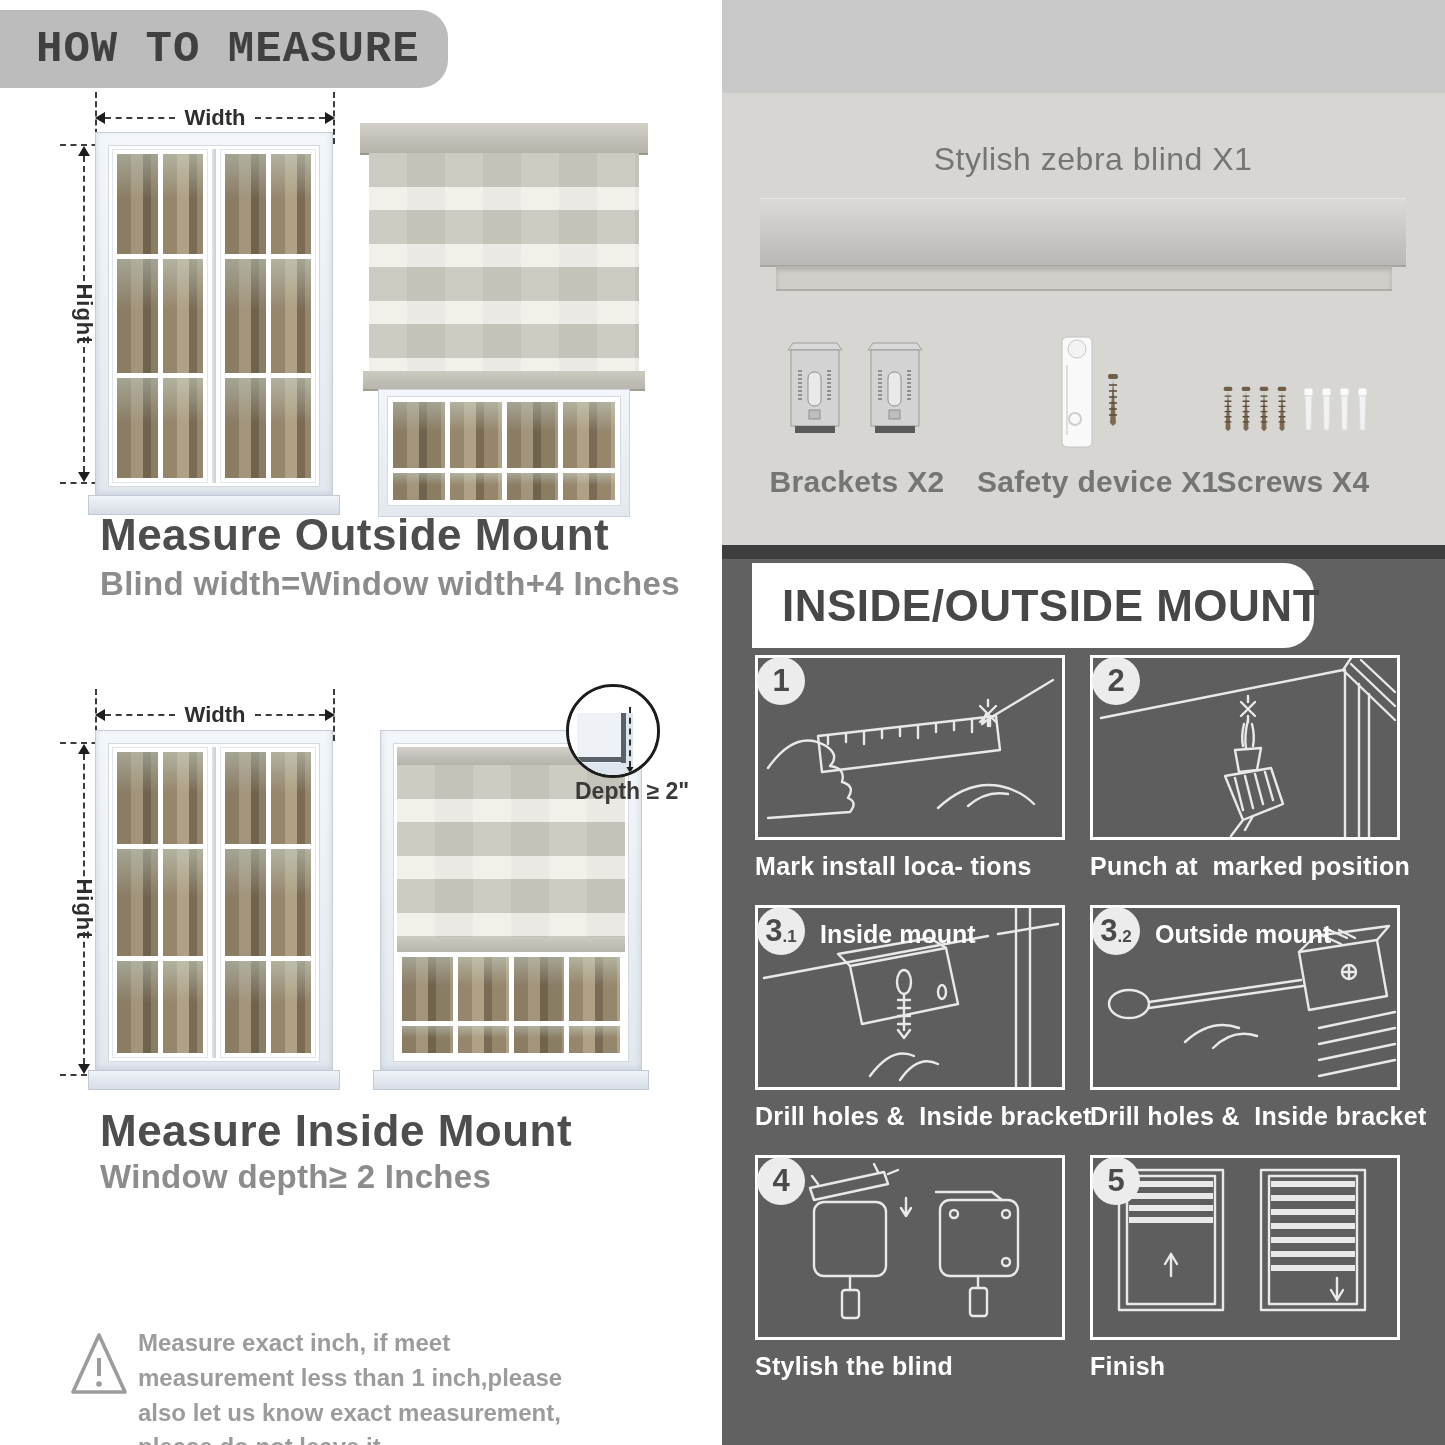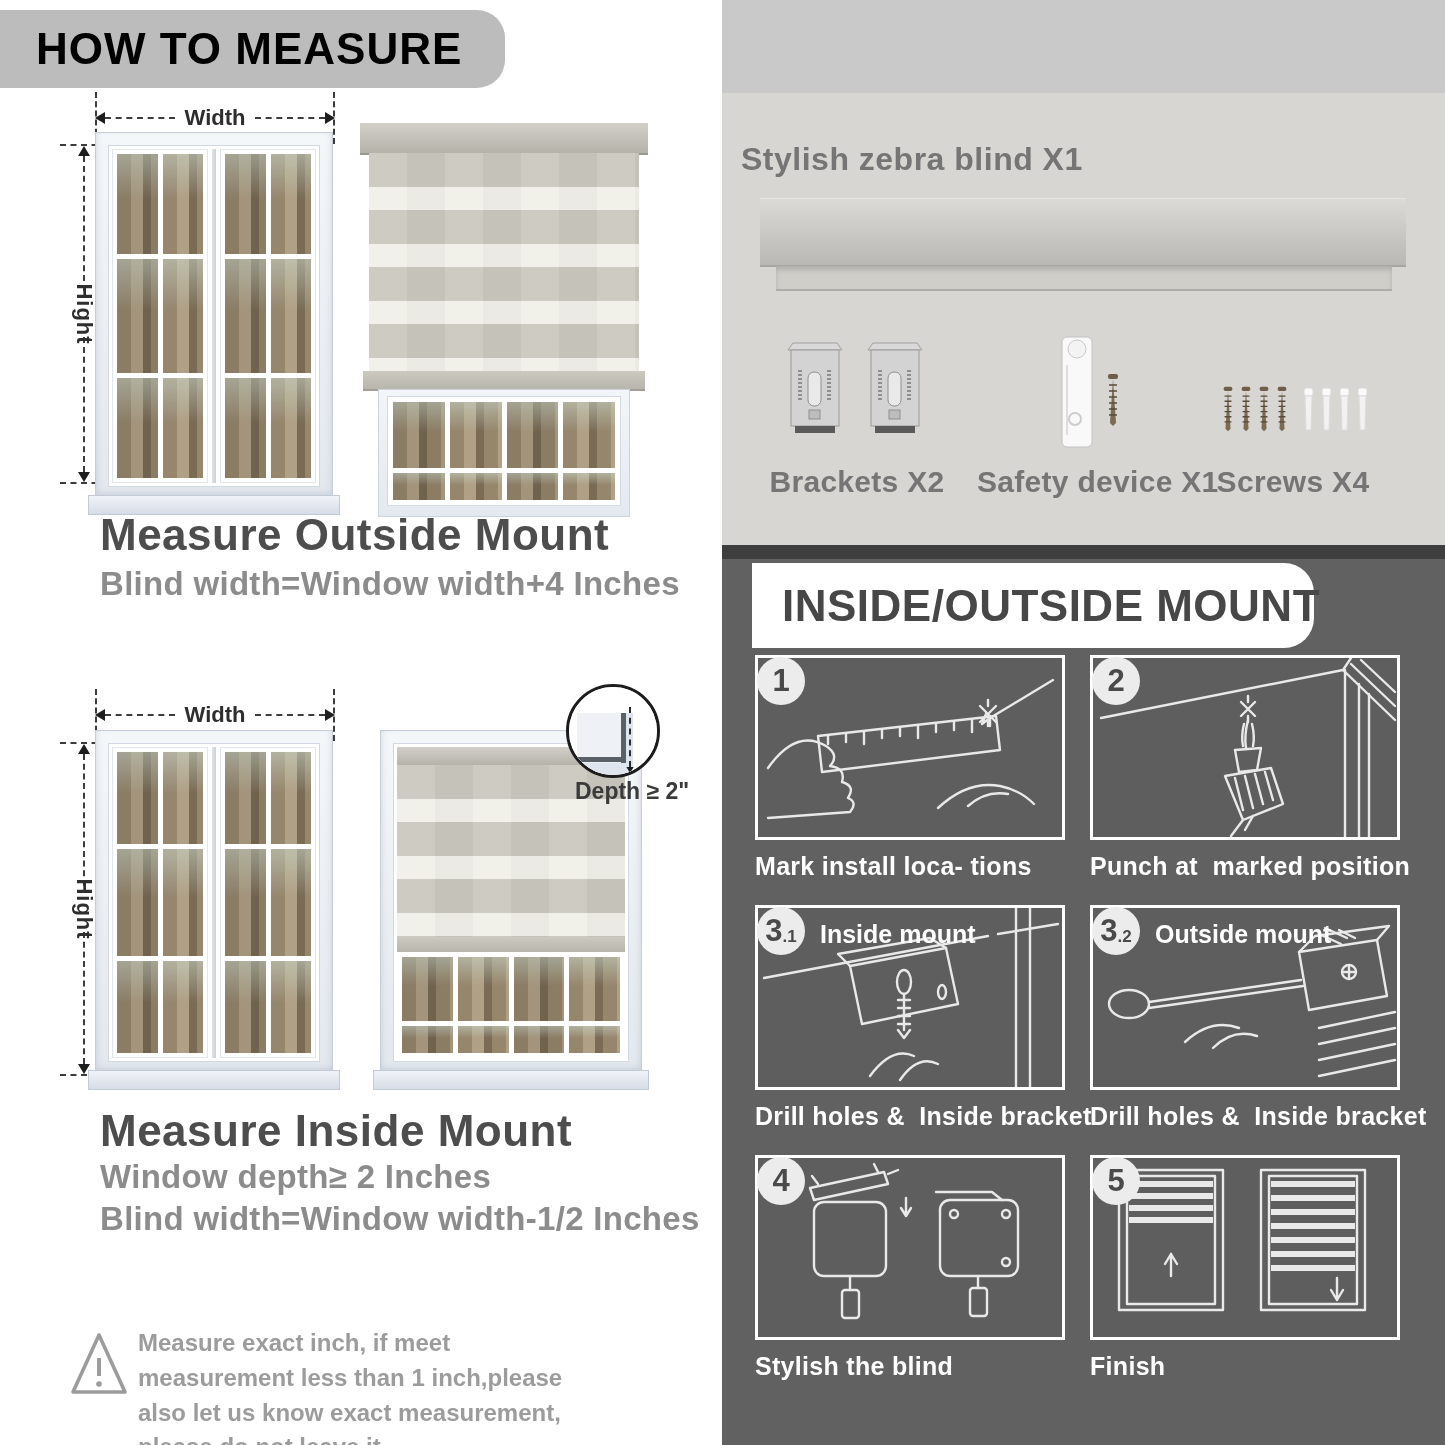--- a/index.html
+++ b/index.html
@@ -1,22 +1,22 @@
 <!DOCTYPE html>
 <html><head>
 <meta charset="utf-8">
 <style>
   html,body{margin:0;padding:0;background:#ffffff;}
   #canvas{position:relative;width:1445px;height:1445px;background:#ffffff;overflow:hidden;
           font-family:"Liberation Sans",sans-serif;}
   .abs{position:absolute;}
   
-  .l-header{left:0;top:10px;width:505px;height:78px;background:#bcbcbc;border-radius:0 28px 28px 0;
-            color:#000000;font-size:44px;font-weight:700;line-height:78px;padding-left:36px;
-            letter-spacing:1px;box-sizing:border-box;}
+  .l-header{left:0;top:10px;width:448px;height:78px;background:#bcbcbc;border-radius:0 28px 28px 0;
+            color:#404040;font-size:44px;font-weight:700;line-height:78px;padding-left:36px;
+            letter-spacing:1px;box-sizing:border-box;font-family:Liberation Mono, monospace;}
   
   .win{position:absolute;}
   .win-frame{position:absolute;left:0;right:0;top:0;bottom:16px;background:linear-gradient(180deg,#f4f7fa,#e3e8ef);
              border:1px solid #c6cdd8;box-shadow:inset 0 -4px 7px rgba(140,152,170,.35);}
   .win-open{position:absolute;left:13px;right:13px;top:13px;bottom:28px;background:#ffffff;
             border:1px solid #d3d9e2;display:flex;gap:4px;padding:3px;}
   .sash{flex:1;display:grid;grid-template-columns:1fr 1fr;grid-template-rows:1fr 1.15fr 1fr;gap:5px;
         background:#ffffff;border:1px solid #e1e6ec;padding:4px;}
   .mullion{width:4px;background:linear-gradient(90deg,#e0e4ea,#c9cfd9);}
   .pane{background:
@@ -54,21 +54,21 @@
   .circle-inset{position:absolute;width:88px;height:88px;border-radius:50%;background:#ffffff;
                 border:3px solid #1c1c1c;overflow:hidden;z-index:5;}
   .warn-text{font-size:24px;font-weight:700;color:#9c9c9c;line-height:1.45;}
   
   .r-panel{left:722px;top:0;width:723px;height:1445px;}
   .r-topband{position:absolute;left:0;top:0;width:723px;height:93px;background:#c9c9c9;}
   .r-hdrbox{position:absolute;left:0;top:12px;width:368px;height:78px;background:#ffffff;
             border-radius:0 26px 26px 0;color:#c7c7c7;font-size:37px;font-weight:700;line-height:78px;
             padding-left:38px;box-sizing:border-box;letter-spacing:1px;white-space:nowrap;}
   .r-included{position:absolute;left:0;top:93px;width:723px;height:452px;background:#d7d6d3;}
-  .inc-title{position:absolute;left:0;right:0;top:48px;text-align:left;font-size:32px;font-weight:700;
+  .inc-title{position:absolute;left:0;right:0;top:48px;text-align:center;font-size:32px;font-weight:400;
              color:#757575;letter-spacing:.5px;padding-left:19px;}
   .bar-main{position:absolute;left:38px;top:105px;width:646px;height:66px;
             background:linear-gradient(180deg,#dbdad7 0%,#c8c7c4 55%,#b9b8b5 100%);
             border-top:1px solid #e6e5e2;box-shadow:0 2px 0 #a6a5a2;}
   .bar-step{position:absolute;left:54px;top:173px;width:616px;height:23px;background:#cfcec9;
             box-shadow:inset 0 4px 5px rgba(0,0,0,.14),0 2px 0 #adaca8;}
   .inc-label{position:absolute;top:372px;font-size:30px;font-weight:700;color:#757575;text-align:center;
              letter-spacing:.3px;white-space:nowrap;}
   .r-darkstrip{position:absolute;left:0;top:545px;width:723px;height:14px;background:#3e3e3e;}
   .r-dark{position:absolute;left:0;top:559px;width:723px;height:886px;background:#616161;}
@@ -229,21 +229,20 @@
     <div class="abs" style="left:8px;top:26px;width:56px;height:62px;background:#dfe5ee;"></div>
     <div class="abs" style="left:8px;top:26px;width:44px;height:50px;border-right:5px solid #5a6068;border-bottom:0;background:#eef2f7;"></div>
     <div class="abs" style="left:8px;top:70px;width:49px;height:5px;background:#5a6068;"></div>
     <div class="abs" style="left:60px;top:20px;height:60px;border-left:2px dashed #2a2a2a;"></div>
     <div class="abs tri down" style="left:55px;top:78px;transform:scale(.6);"></div>
   </div>
   <div class="abs depth-lbl" style="left:575px;top:778px;">Depth ≥ 2"</div>
 
   <div class="abs l-title" style="left:100px;top:1106px;">Measure Inside Mount</div>
   <div class="abs l-formula" style="left:100px;top:1158px;">Window depth≥ 2 Inches</div>
-  <div class="abs l-formula" style="left:100px;top:1200px;">Blind width=Window width-1/2 Inches</div>
 
   <div class="abs" style="left:70px;top:1328px;width:58px;height:72px;">
     <svg viewBox="0 0 58 72" width="58" height="72">
       <path d="M29 7 L55 64 L3 64 Z" fill="none" stroke="#9c9c9c" stroke-width="3.6" stroke-linejoin="round"></path>
       <line x1="29" y1="30" x2="29" y2="48" stroke="#9c9c9c" stroke-width="4"></line>
       <circle cx="29" cy="56" r="2.8" fill="#9c9c9c"></circle>
     </svg>
   </div>
   <div class="abs warn-text" style="left:138px;top:1326px;width:470px;">Measure exact inch, if meet measurement less than 1 inch,please also let us know exact measurement, please do not leave it</div>
 

